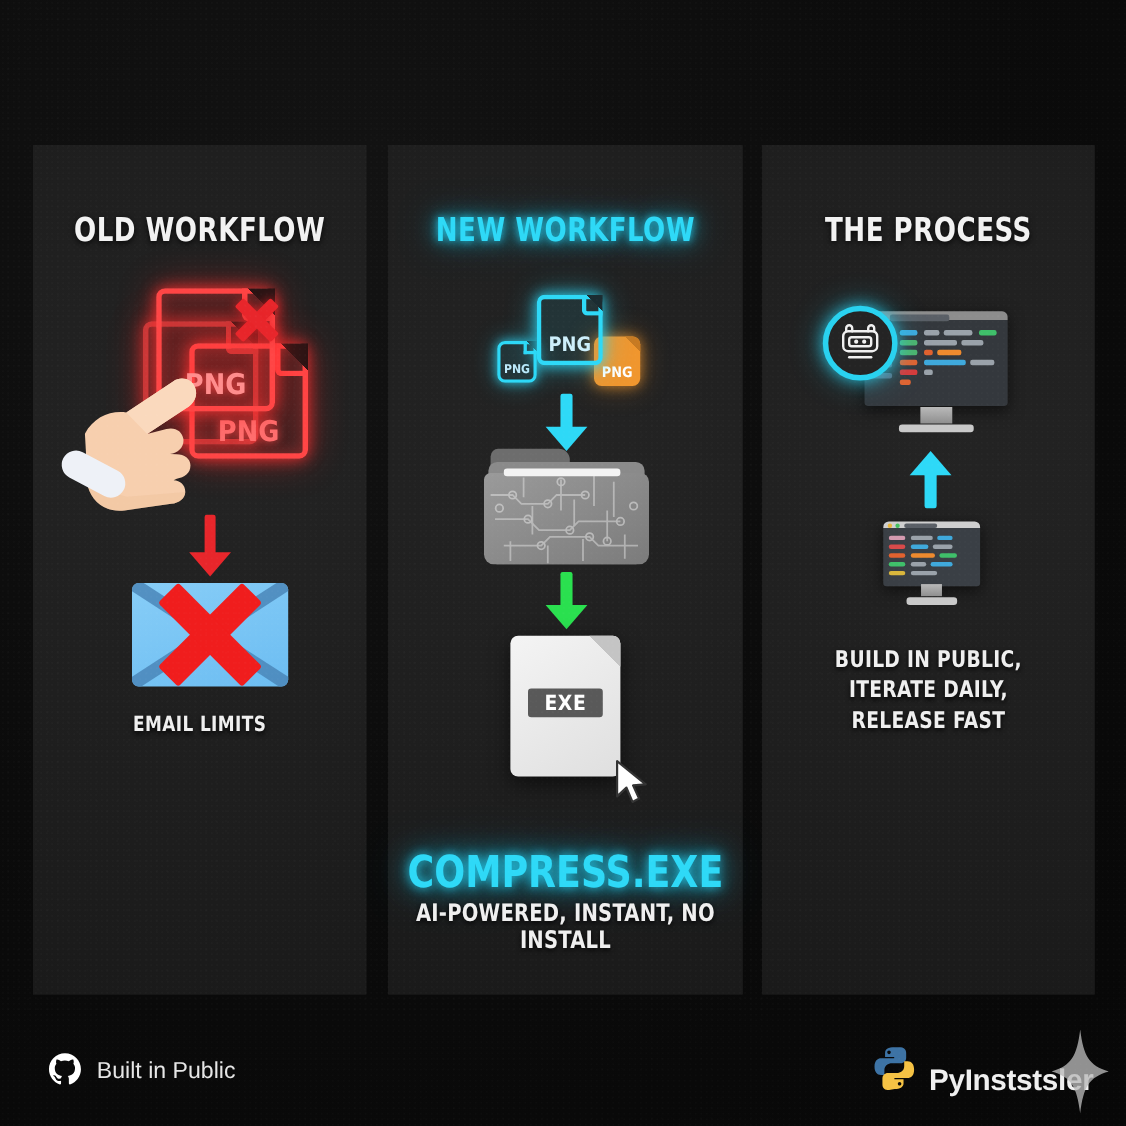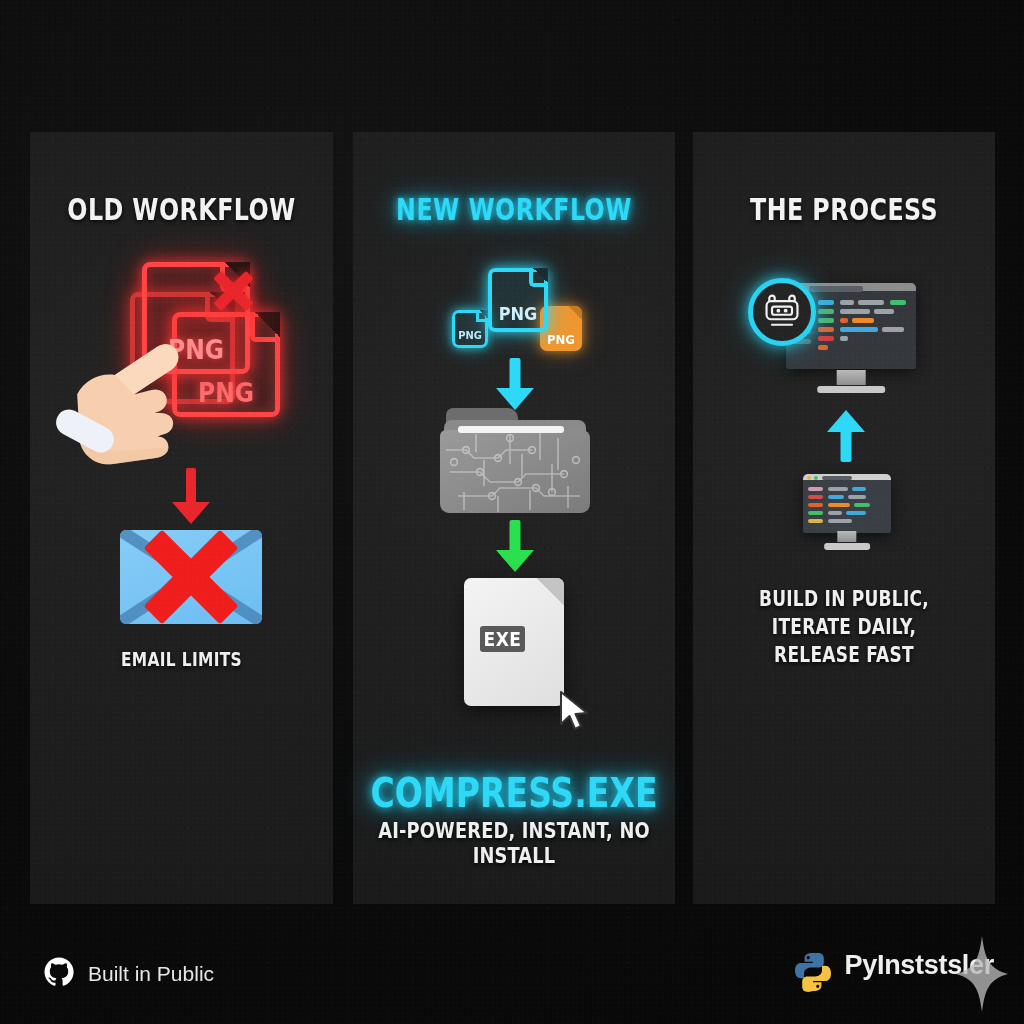--- a/index.html
+++ b/index.html
@@ -196,21 +196,21 @@
   #exefile .sheet{
     position:absolute; inset:0; background:linear-gradient(145deg,#f4f4f4 0%,#dfdfdf 100%);
     border-radius:7px; box-shadow:0 6px 18px rgba(0,0,0,.55);
   }
   #exefile .corner{
     position:absolute; right:0; top:0; width:28px; height:28px;
     background:linear-gradient(225deg,#c4c4c4 0 50%,transparent 50%);
     border-radius:0 7px 0 0;
   }
   #exefile .badge{
-    position:absolute; left:16px; top:48px; width:45px; height:26px;
+    position:absolute; left:16px; top:48px; width:68px; height:26px;
     background:#595959; border-radius:3px;
     color:#fff; font-family:"DejaVu Sans Condensed","Liberation Sans Narrow","Liberation Sans",sans-serif;
     font-weight:700; font-size:19px; display:flex; align-items:center; justify-content:center;
     letter-spacing:.5px;
     text-align:right;
   }
   #cursor{ position:absolute; left:558px; top:690px; width:34px; height:42px; }
 
   #title-compress{
     position:absolute; left:353px; width:322px; top:770px; text-align:center;
@@ -260,21 +260,21 @@
   
   #footer-left{
     position:absolute; left:42px; top:952px; height:44px;
     display:flex; align-items:center; gap:12px;
   }
   #footer-left .label{
     color:#e6e6e6; font-size:21px; font-family:"Liberation Sans",sans-serif;
   }
   #footer-right{
     position:absolute; right:30px; top:950px; height:48px;
-    display:flex; align-items:flex-start; gap:10px;
+    display:flex; align-items:flex-end; gap:10px;
   }
   #brand-text{
     color:#efefef; font-size:27px; font-weight:700;
     font-family:"Liberation Sans",sans-serif; letter-spacing:-.3px;
   }
   #sparkle{ position:absolute; right:16px; top:936px; width:52px; height:76px; }
 </style>
 </head>
 <body>
 

